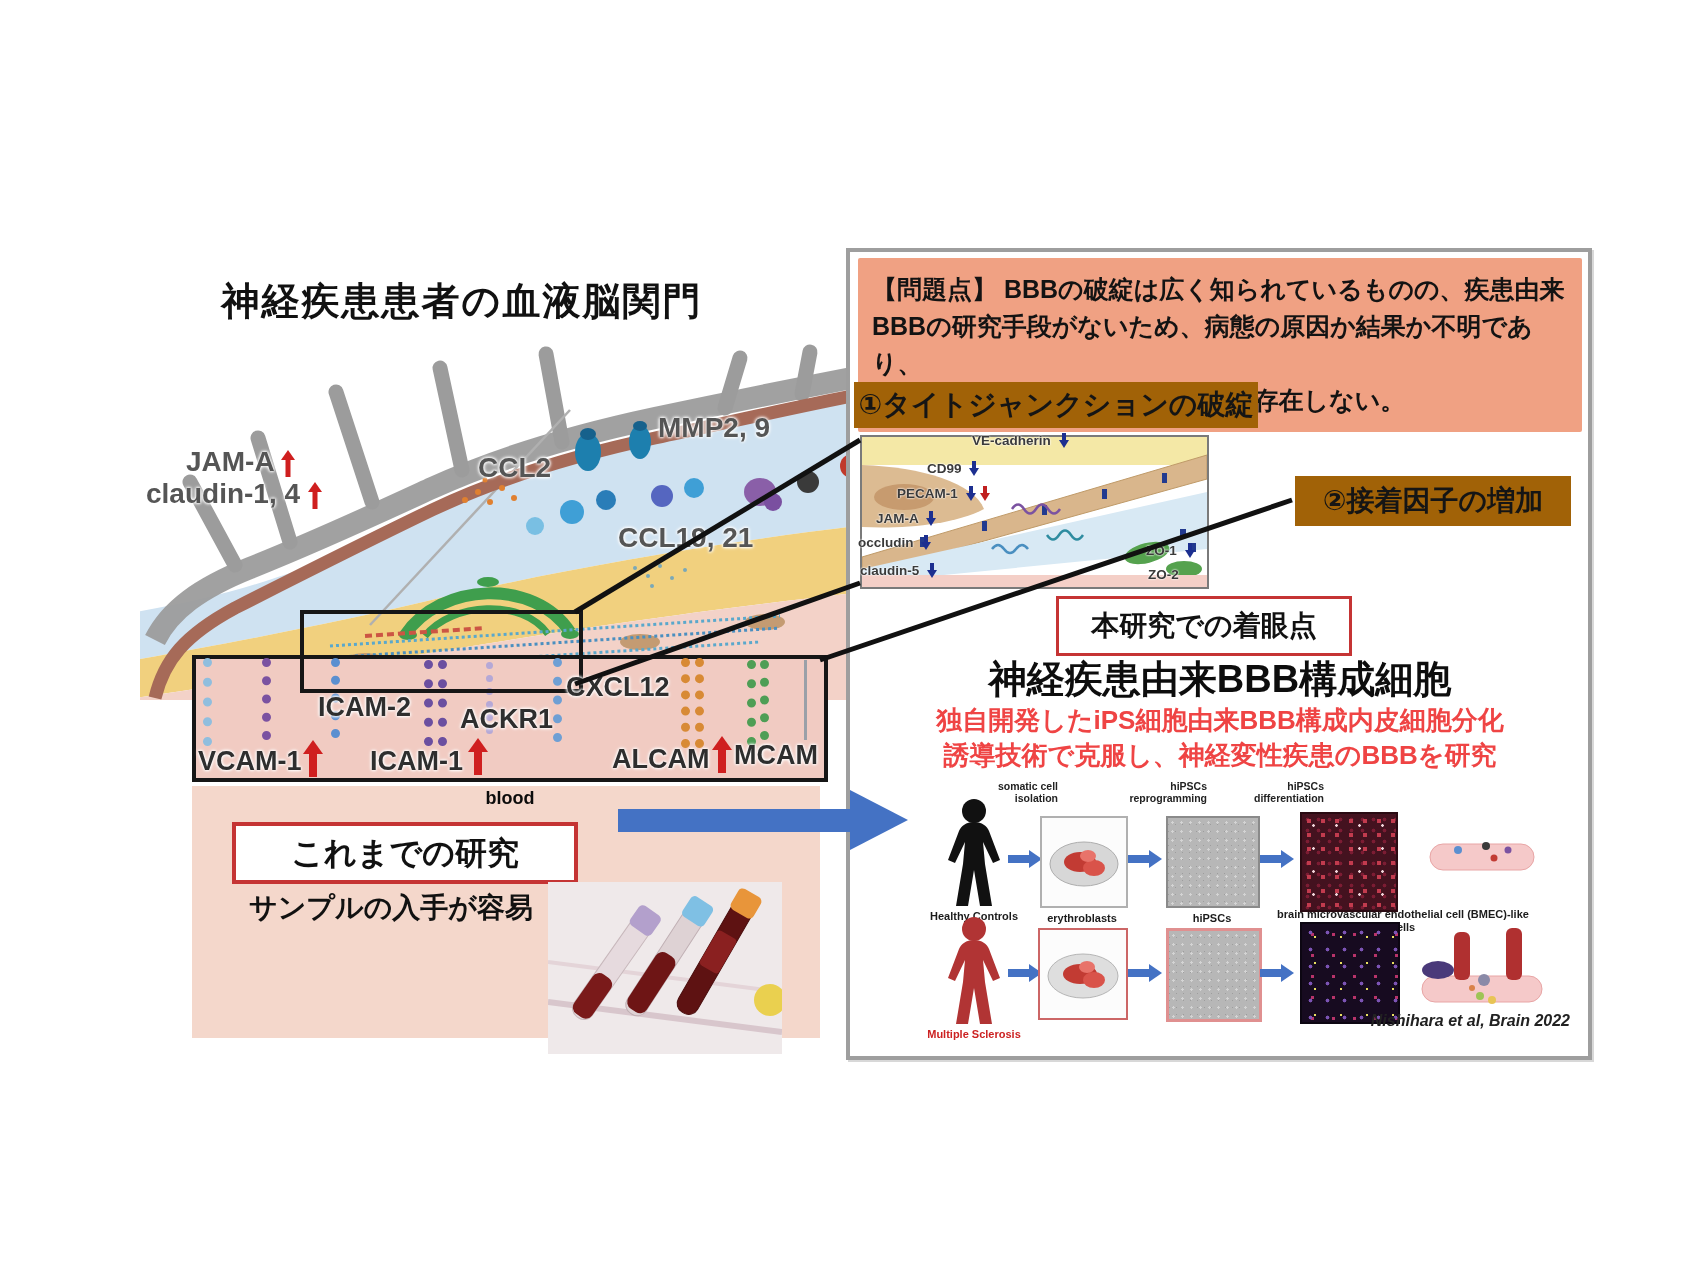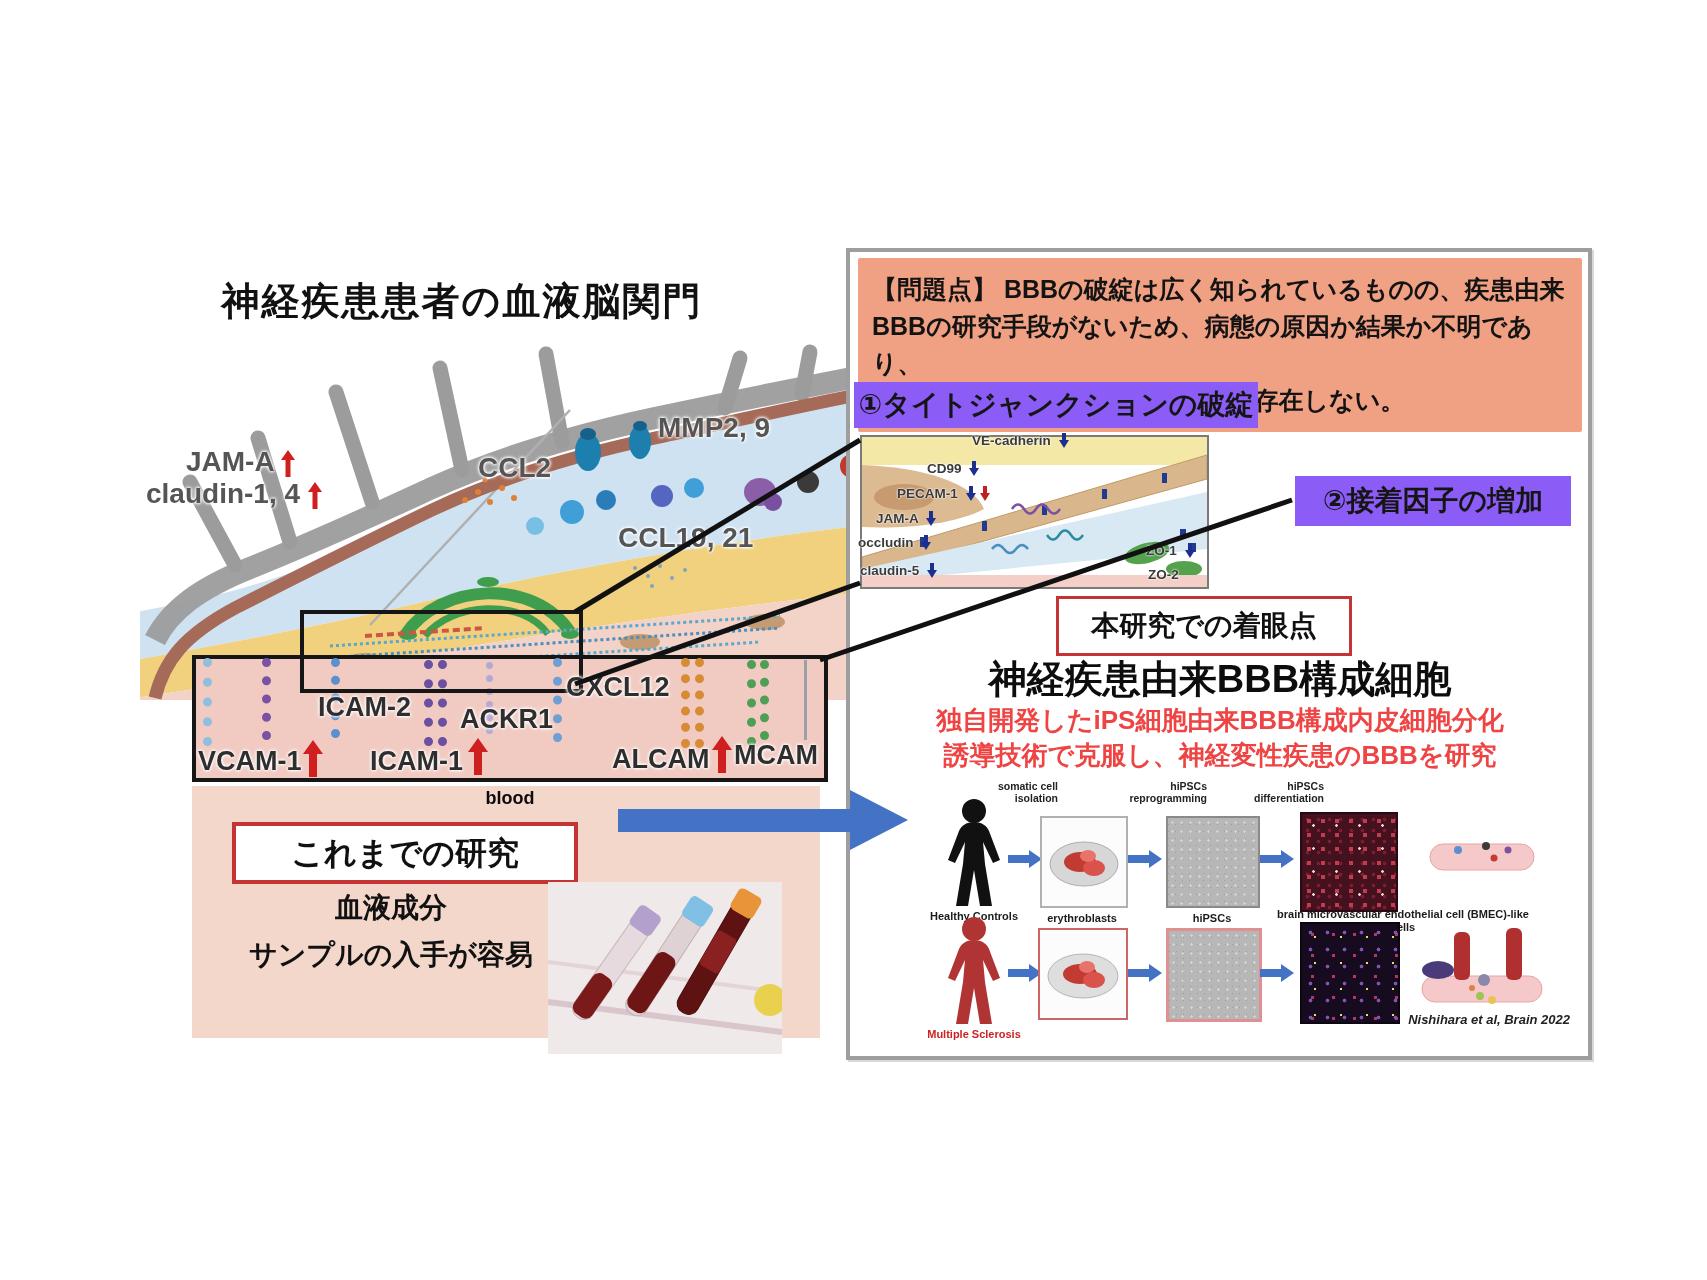--- a/index.html
+++ b/index.html
@@ -11,28 +11,28 @@
   .vlabel{font-size:28px;font-weight:bold;color:#555;white-space:nowrap}
   .boxlabel{font-size:27px;font-weight:bold;color:#2e2e2e;white-space:nowrap}
   .blood-box{background:#f1cbc2;border:4px solid #161616}
   .blood-lower{background:#f4d7cb}
   .prev-box{border:4px solid #c53434;background:#fff;text-align:center;font-size:32px;
             font-weight:bold;line-height:54px;color:#111}
   .sample{font-size:28px;font-weight:bold;line-height:47px;text-align:center;color:#111}
   .panel{border:4px solid #9e9e9e;background:#fff;box-shadow:2px 2px 0 #d8d8d8}
   .problem{background:#f0a183;font-size:25px;font-weight:bold;line-height:37px;
            padding:13px 14px;color:#131313;border-radius:2px}
-  .pt-label{background:#8b5cf6;font-size:28px;font-weight:bold;color:#151515;
+  .pt-label{background:#a16207;font-size:28px;font-weight:bold;color:#151515;
             text-align:center;white-space:nowrap}
   .focus-box{border:3px solid #c53434;background:#fff;font-size:28px;font-weight:bold;
              text-align:center;line-height:54px;color:#111}
   .rheading{font-size:38px;font-weight:bold;text-align:center;color:#0d0d0d;white-space:nowrap}
   .rbody{font-size:26px;font-weight:bold;text-align:center;color:#ef4444;white-space:nowrap}
   .tiny{font-size:11px;font-weight:bold;text-align:center;line-height:13px;color:#1b1b1b}
-  .cite{font-style:italic;font-size:13px;font-weight:bold;color:#222;text-align:right}
+  .cite{font-style:italic;font-size:16px;font-weight:bold;color:#222;text-align:right}
   .inset-lbl{font-size:13.5px;font-weight:bold;color:#3a3a3a;white-space:nowrap;
              text-shadow:0 0 2px #fff,0 0 2px #fff}
   .inset-frame{background:#fff;border:2px solid #7a7a7a}
   .ins-rect{border:4px solid #161616}
   
   .ar{display:inline-block;vertical-align:middle;position:relative}
   .ar-up{width:20px;height:38px}
   .ar-up::before{content:"";position:absolute;left:50%;top:0;transform:translateX(-50%);
       border-left:10px solid transparent;border-right:10px solid transparent;
       border-bottom:14px solid currentColor;width:0}
@@ -198,21 +198,20 @@
 <div class="abs boxlabel halo" style="left:612px;top:744px;z-index:20">ALCAM</div>
 <div class="abs" style="left:712px;top:736px;z-index:20">
   <span class="ar ar-up" style="color:#cf1f1f"></span></div>
 <div class="abs boxlabel halo" style="left:734px;top:740px;z-index:20">MCAM</div>
 
 <div class="abs" style="left:430px;top:788px;width:160px;text-align:center;font-size:18px;font-weight:bold;color:#0c0c0c;z-index:20">blood</div>
 
 <div class="abs prev-box" style="left:232px;top:822px;width:338px;height:54px;z-index:20">これまでの研究</div>
 
 <div class="abs sample" style="left:206px;top:884px;width:370px;z-index:20">
-  <div>血液成分</div>
   <div>サンプルの入手が容易</div>
 </div>
 
 <div class="abs" style="left:548px;top:882px;width:234px;height:172px;background:#efe9ea;overflow:hidden;z-index:20">
   <svg width="234" height="172" viewBox="0 0 234 172">
     <line x1="0" y1="120" x2="234" y2="150" stroke="#d8c6cc" stroke-width="6"></line>
     <line x1="0" y1="80" x2="234" y2="110" stroke="#e4d4d8" stroke-width="4"></line>
     <g transform="translate(64,86) rotate(35)">
       <rect x="-11" y="-58" width="22" height="118" rx="10" fill="#e6dade" stroke="#c8b8bc"></rect>
       <rect x="-11" y="10" width="22" height="48" rx="8" fill="#7a1a1a"></rect>

